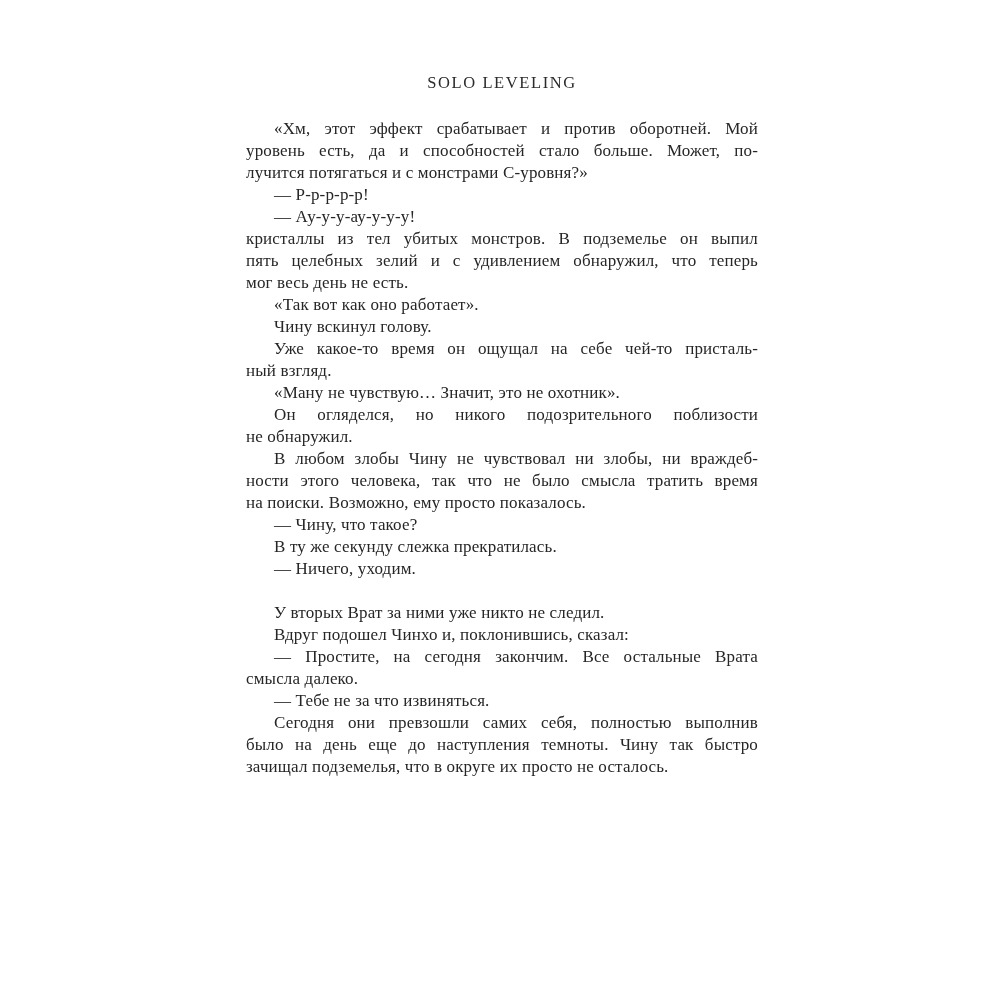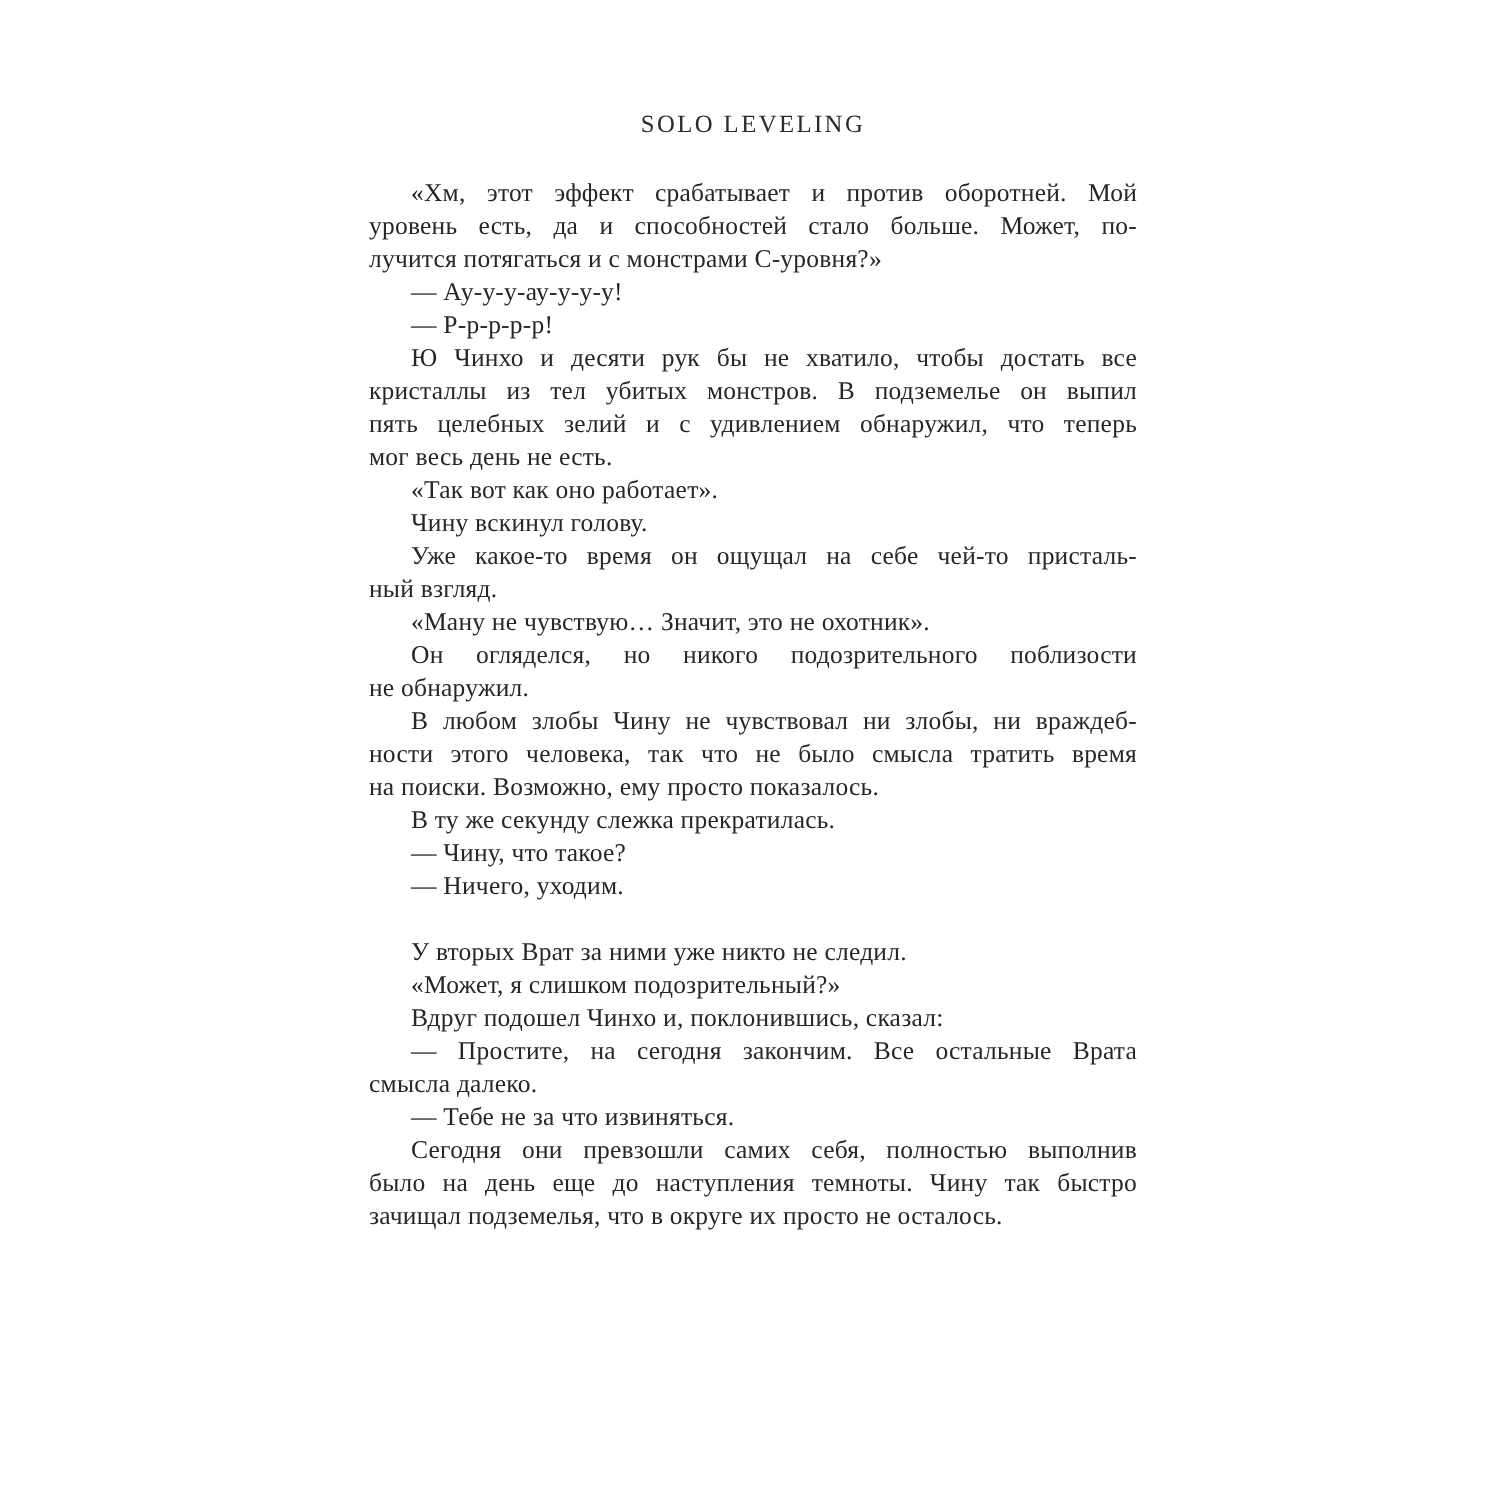--- a/index.html
+++ b/index.html
@@ -63,27 +63,26 @@
 <div class="page">
   <div class="running-head">SOLO LEVELING</div>
 
   <div class="body-text">
       <div class="para">
         <div class="line indent">«Хм, этот эффект срабатывает и против оборотней. Мой</div>
         <div class="line">уровень есть, да и способностей стало больше. Может, по-</div>
         <div class="line last">лучится потягаться и с монстрами С-уровня?»</div>
       </div>
       <div class="para">
+        <div class="line indent last">— Р-р-р-р-р!</div>
+      </div>
+      <div class="para">
         <div class="line indent last">— Ау-у-у-ау-у-у-у!</div>
       </div>
       <div class="para">
-        <div class="line indent last">— Р-р-р-р-р!</div>
-      </div>
-      <div class="para">
-        <div class="line indent">Ю Чинхо и десяти рук бы не хватило, чтобы достать все</div>
         <div class="line">кристаллы из тел убитых монстров. В подземелье он выпил</div>
         <div class="line">пять целебных зелий и с удивлением обнаружил, что теперь</div>
         <div class="line last">мог весь день не есть.</div>
       </div>
       <div class="para">
         <div class="line indent last">«Так вот как оно работает».</div>
       </div>
       <div class="para">
         <div class="line indent last">Чину вскинул голову.</div>
       </div>
@@ -97,34 +96,31 @@
       <div class="para">
         <div class="line indent">Он огляделся, но никого подозрительного поблизости</div>
         <div class="line last">не обнаружил.</div>
       </div>
       <div class="para">
         <div class="line indent">В любом злобы Чину не чувствовал ни злобы, ни враждеб-</div>
         <div class="line">ности этого человека, так что не было смысла тратить время</div>
         <div class="line last">на поиски. Возможно, ему просто показалось.</div>
       </div>
       <div class="para">
-        <div class="line indent last">В ту же секунду слежка прекратилась.</div>
+        <div class="line indent last">— Чину, что такое?</div>
       </div>
       <div class="para">
-        <div class="line indent last">— Чину, что такое?</div>
+        <div class="line indent last">В ту же секунду слежка прекратилась.</div>
       </div>
       <div class="para">
         <div class="line indent last">— Ничего, уходим.</div>
       </div>
       <div class="vspace"></div>
       <div class="para">
         <div class="line indent last">У вторых Врат за ними уже никто не следил.</div>
-      </div>
-      <div class="para">
-        <div class="line indent last">«Может, я слишком подозрительный?»</div>
       </div>
       <div class="para">
         <div class="line indent last">Вдруг подошел Чинхо и, поклонившись, сказал:</div>
       </div>
       <div class="para">
         <div class="line indent">— Простите, на сегодня закончим. Все остальные Врата</div>
         <div class="line last">смысла далеко.</div>
       </div>
       <div class="para">
         <div class="line indent last">— Тебе не за что извиняться.</div>

